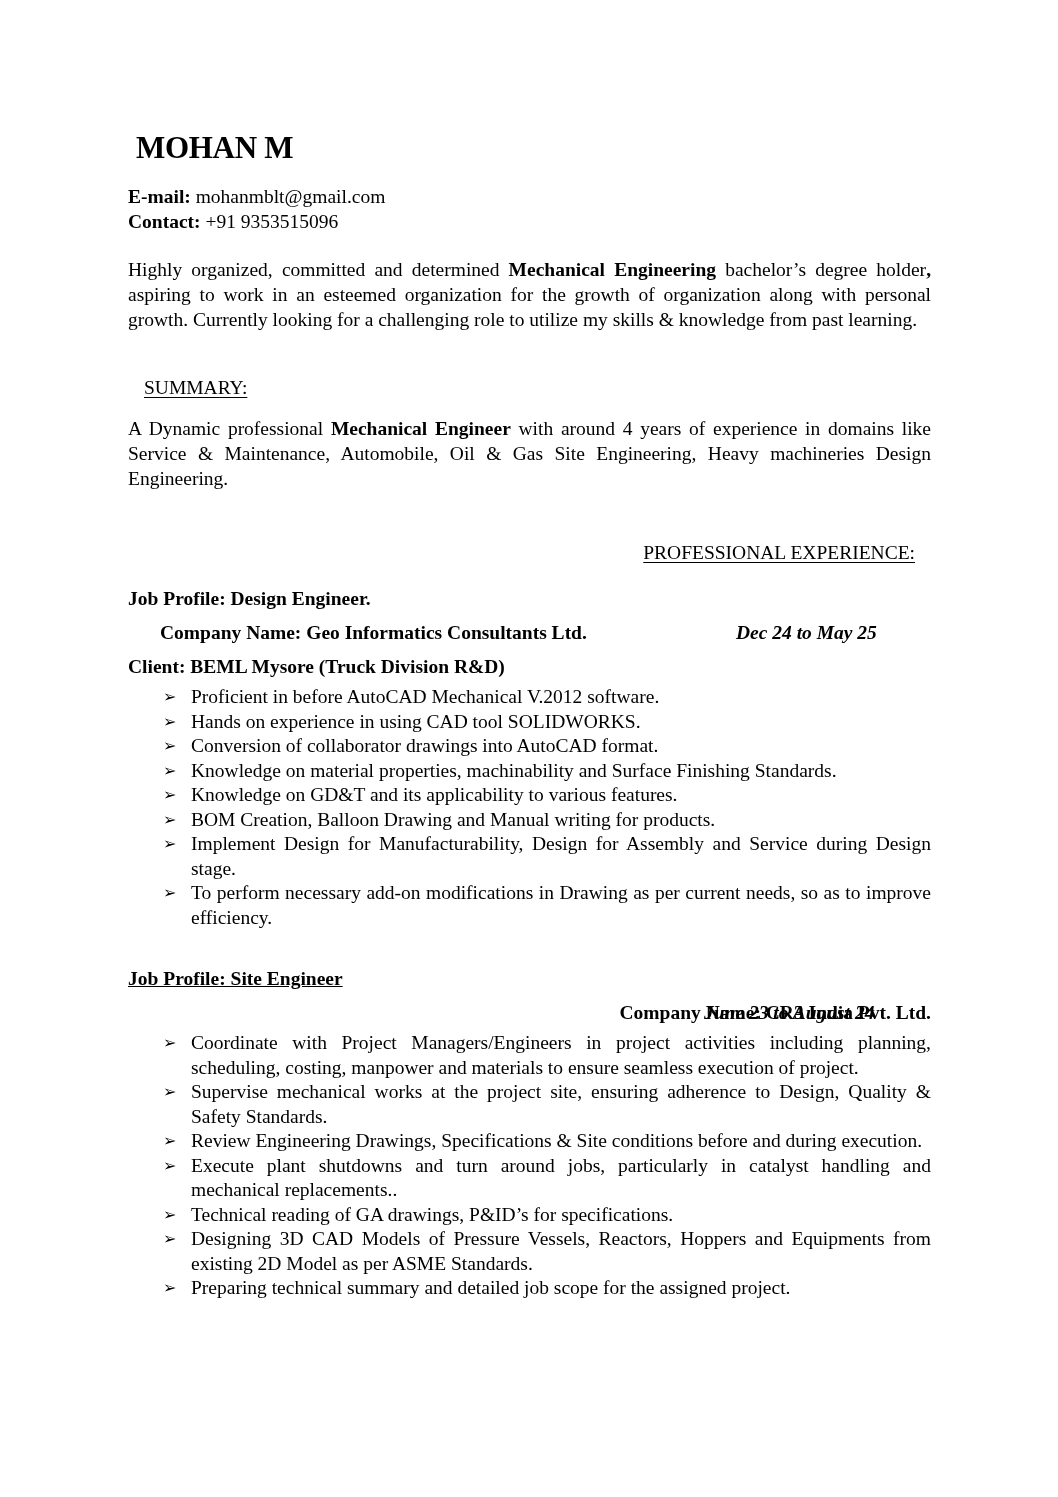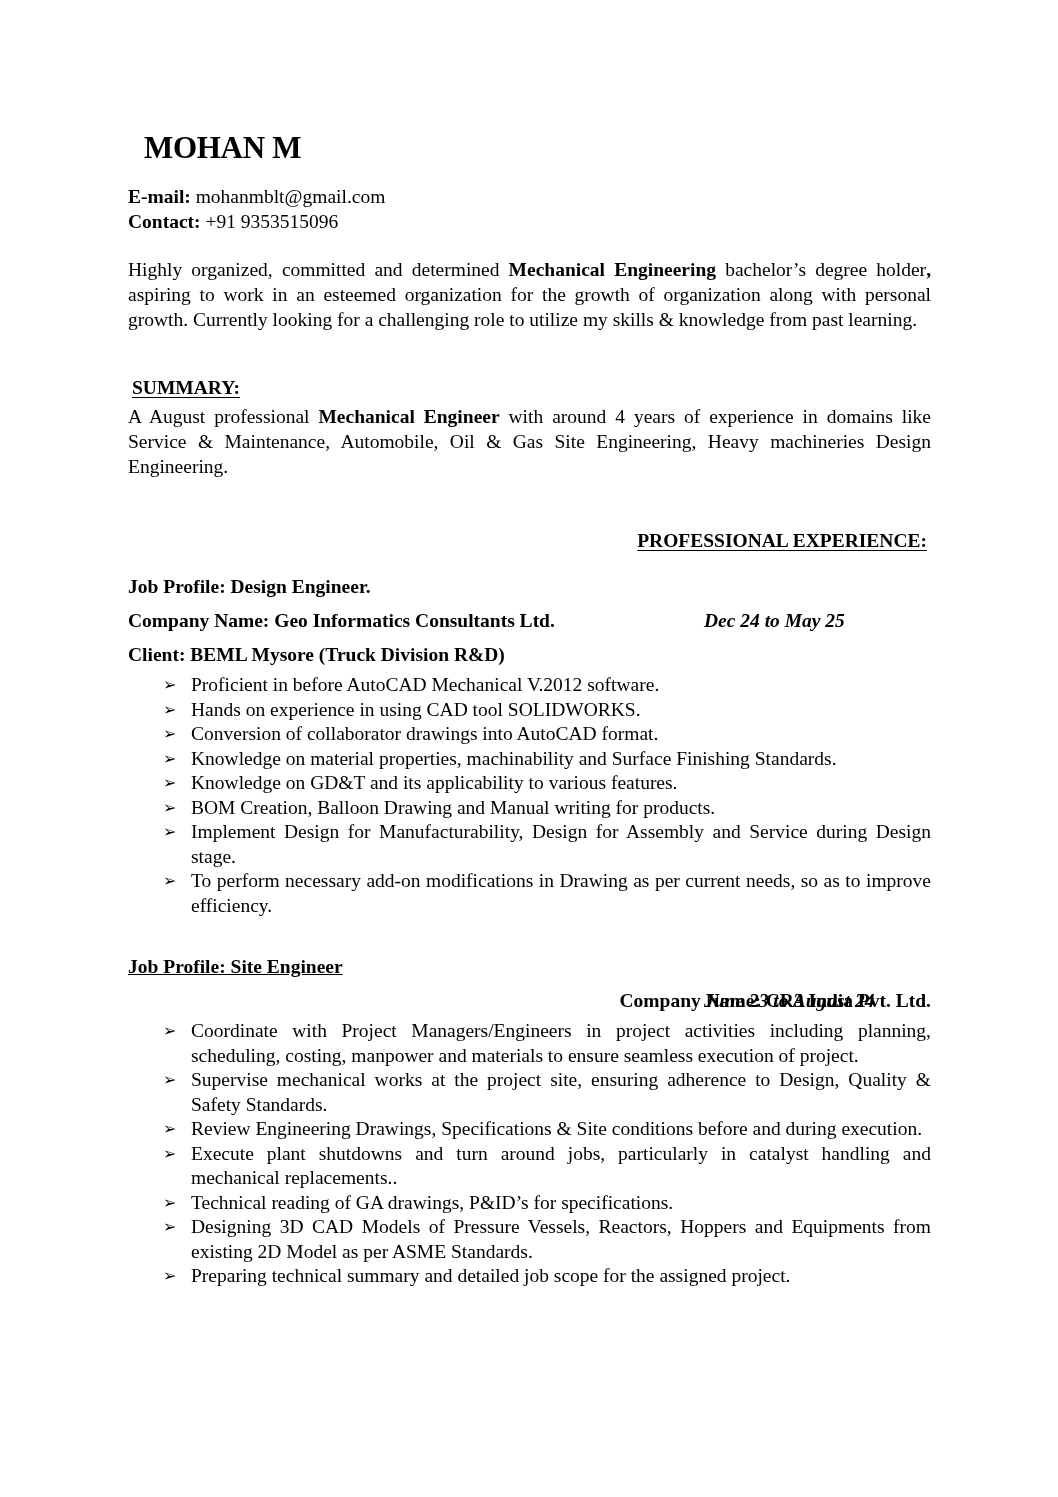--- a/index.html
+++ b/index.html
@@ -2,31 +2,31 @@
 <html><head>
   <meta charset="utf-8">
   <style>
     html, body { margin: 0; padding: 0; background: #ffffff; }
     body {
       width: 1058px; height: 1497px; position: relative; overflow: hidden;
       font-family: "Liberation Serif", "DejaVu Serif", serif;
       color: #000000; font-size: 19.5px;
     }
     .page { position: absolute; left: 128px; top: 126px; width: 803px; }
-    .name { font-size: 31px; font-weight: bold; line-height: 44px; margin: 0 0 14px 16px; letter-spacing: -0.3px; }
+    .name { font-size: 31px; font-weight: bold; line-height: 44px; margin: 0 0 14px 8px; letter-spacing: -0.3px; }
     .contact { line-height: 25px; }
     .contact b { font-weight: bold; }
     .intro { margin-top: 23px; line-height: 25px; text-align: justify; }
-    .section-heading { font-weight: bold; text-decoration: underline; text-underline-offset: 3px; line-height: 25px; margin: 4px; }
+    .section-heading { font-weight: normal; text-decoration: underline; text-underline-offset: 3px; line-height: 25px; margin: 16px; }
     .summary-h { margin-top: 43px; }
     .summary { line-height: 25px; text-align: justify; margin-top: 2px; }
     .exp-h { margin-top: 49px; text-align: right; }
     .job-line { font-weight: bold; line-height: 25px; position: relative; }
     .job-profile-1 { margin-top: 21px; }
-    .company { margin-top: 9px; }
+    .company { margin-top: 9px; margin-left: 32px; }
     .client { margin-top: 9px; }
     .date { position: absolute; left: 576px; top: 0; white-space: nowrap; font-style: italic; }
     .date2 { left: 576px; }
     ul.bullets { list-style: none; margin: 6px 0 0 0; padding: 0 0 0 35px; }
     ul.bullets li { position: relative; padding-left: 28px; line-height: 24.5px; text-align: justify; }
     .arrow { position: absolute; left: 0; top: 0; font-family: "DejaVu Sans", sans-serif; font-size: 16px; }
     .job-profile-2 { margin-top: 36px; text-decoration: underline; }
     .company2 { margin-top: 9px; text-align: right; }
     ul.bullets2 { margin-top: 6px; }
   </style>
@@ -41,21 +41,21 @@
     <span>mohanmblt@gmail.com</span>
   </div>
   <div class="contact">
     <b>Contact:</b>
     <span>+91 9353515096</span>
   </div>
 
   <div class="intro"><span>Highly organized, committed and determined </span><b>Mechanical Engineering</b><span> bachelor’s degree holder</span><b>,</b><span> aspiring to work in an esteemed organization for the growth of organization along with personal growth. Currently looking for a challenging role to utilize my skills &amp; knowledge from past learning.</span></div>
 
   <div class="section-heading summary-h">SUMMARY:</div>
-  <div class="summary"><span>A August professional </span><b>Mechanical Engineer</b><span> with around 4 years of experience in domains like Service &amp; Maintenance, Automobile, Oil &amp; Gas Site Engineering, Heavy machineries Design Engineering.</span></div>
+  <div class="summary"><span>A Dynamic professional </span><b>Mechanical Engineer</b><span> with around 4 years of experience in domains like Service &amp; Maintenance, Automobile, Oil &amp; Gas Site Engineering, Heavy machineries Design Engineering.</span></div>
 
   <div class="section-heading exp-h">PROFESSIONAL EXPERIENCE:</div>
 
   <div>
     <div class="job-line job-profile-1">Job Profile: Design Engineer.</div>
     <div class="job-line company">
       <span>Company Name: Geo Informatics Consultants Ltd.</span>
       <span class="date">Dec 24 to May 25</span>
     </div>
     <div class="job-line client">Client: BEML Mysore (Truck Division R&amp;D)</div>

